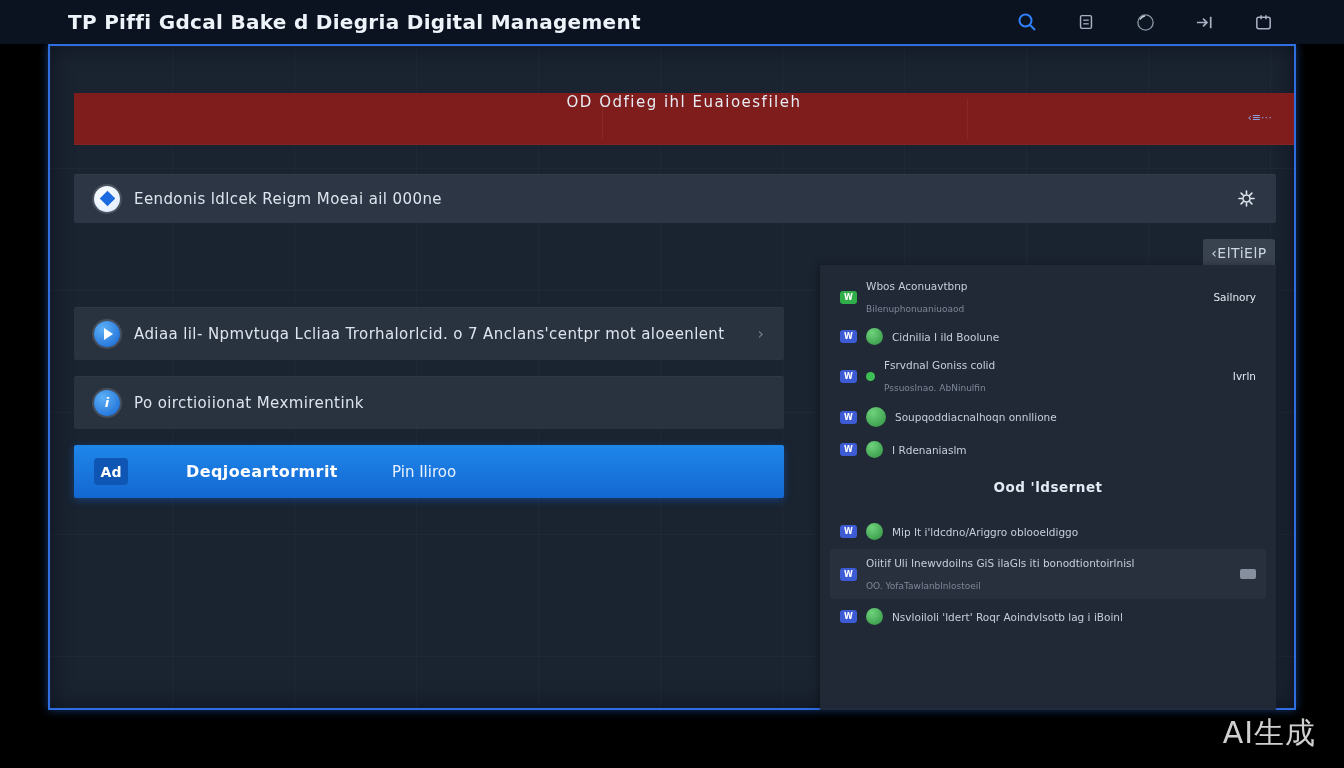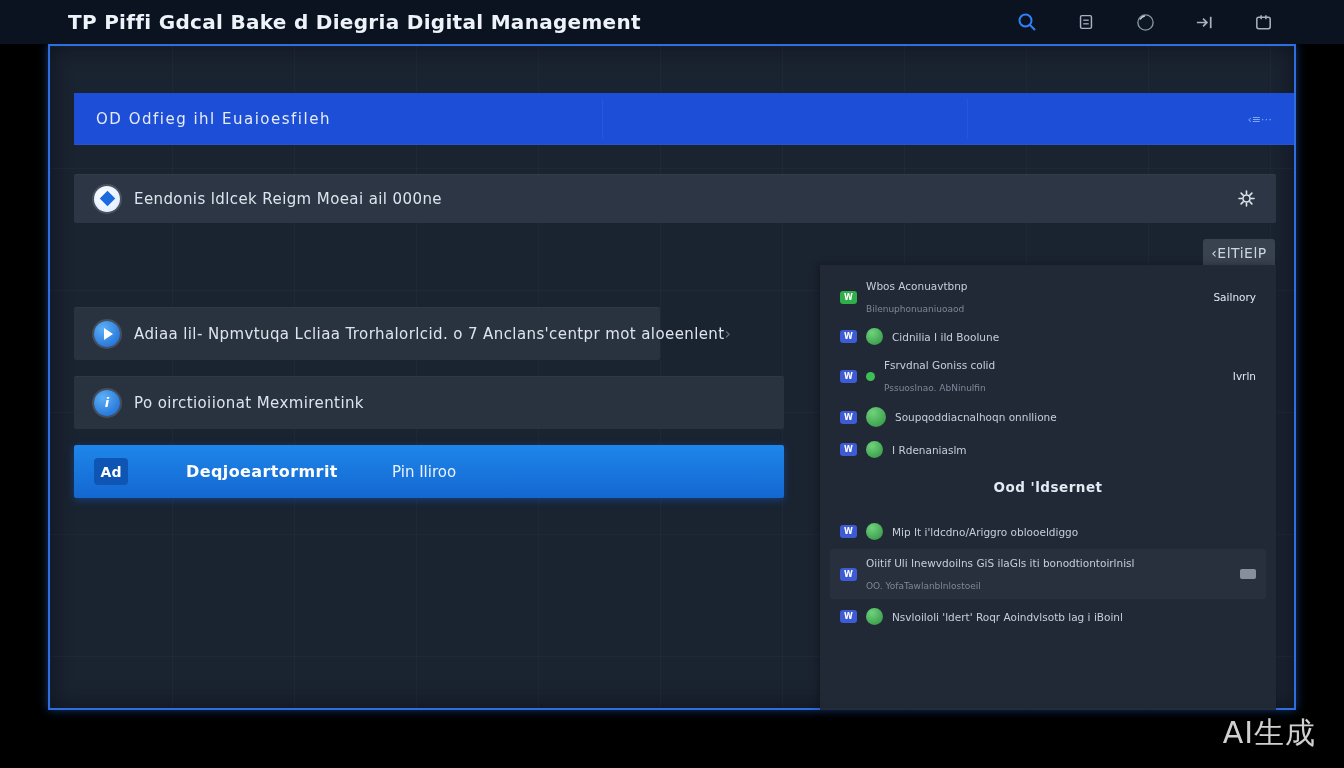--- a/index.html
+++ b/index.html
@@ -26,35 +26,36 @@
   .frame-grid {
     position:absolute; inset:0; pointer-events:none;
     background-image:
       linear-gradient(rgba(255,255,255,.025) 1px, transparent 1px),
       linear-gradient(90deg, rgba(255,255,255,.025) 1px, transparent 1px);
     background-size:122px 122px;
   }
   
   .page-header {
     position:absolute; left:24px; top:47px; width:1220px; height:52px;
-    background:#1d4ed8; display:flex; align-items:center; padding:0 22px;
+    background:#7f1d1d; display:flex; align-items:center; padding:0 22px;
     box-shadow:inset 0 -1px 0 rgba(255,255,255,.04);
+    flex-direction:column;
   }
   .ph-label { color:#e6ecf4; font-size:15px; letter-spacing:1.5px; }
   .ph-right { margin-left:auto; color:#8fb6ff; font-size:11px; opacity:.85; cursor:pointer; }
   .ph-div { position:absolute; top:6px; bottom:6px; width:1px; background:rgba(255,255,255,.05); }
   
   .menu-row {
     position:absolute; left:24px; background:#29323f; display:flex; align-items:center;
     padding:0 20px; border-radius:2px; cursor:pointer;
     box-shadow:inset 0 1px 0 rgba(255,255,255,.03);
   }
   .row-a { top:128px; width:1202px; height:49px; background:#2c3644; }
   .row-b { top:193px; width:710px; height:53px; }
-  .row-c { top:261px; width:586px; height:53px; }
+  .row-c { top:261px; width:710px; height:53px; }
   .row-d { top:330px; width:710px; height:53px; }
   .row-e { top:399px; width:710px; height:53px; background:linear-gradient(180deg,#1e86ea,#1467d1); box-shadow:0 2px 8px rgba(20,100,210,.45);gap:44px; }
   .circle-icon {
     width:26px; height:26px; border-radius:50%; flex-shrink:0;
     display:flex; align-items:center; justify-content:center;
     background:radial-gradient(circle at 35% 30%, #5db0f7, #1565d0);
     box-shadow:0 0 0 2px rgba(255,255,255,.14);
   }
   .diamond-circle { background:radial-gradient(circle at 40% 35%, #ffffff, #d9e9ff); }
   .diamond { width:11px; height:11px; background:#1b6ae0; transform:rotate(45deg); }

